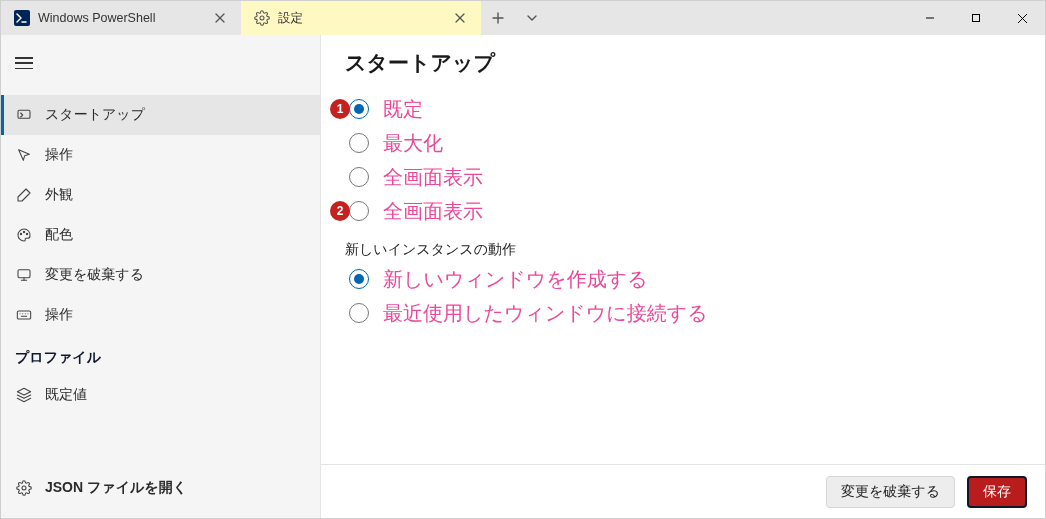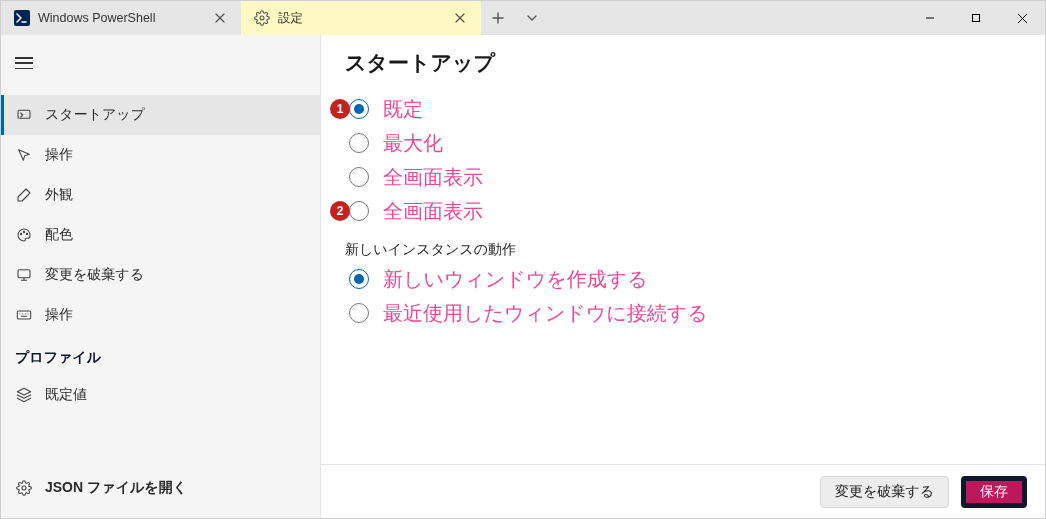--- a/index.html
+++ b/index.html
@@ -120,21 +120,21 @@
     flex-shrink: 0;
   }
   .btn {
     height: 32px; padding: 0 14px;
     border-radius: 4px;
     font-size: 14px;
     display: inline-flex; align-items: center; justify-content: center;
     cursor: default;
   }
   .btn.secondary { background: #ededed; border: 1px solid #d6d6d6; color: #222; }
-  .btn.primary   { background: #be185d; border: 5px solid #0f172a; color: #fff; }
+  .btn.primary   { background: #b91c1c; border: 2px solid #0f172a; color: #fff; }
   
   .content-scroll::-webkit-scrollbar { width: 6px; }
   .content-scroll::-webkit-scrollbar-thumb { background: #b9b9b9; border-radius: 3px; }
 </style>
 </head>
 <body>
 
 <div class="window">
 
   <div class="titlebar">

